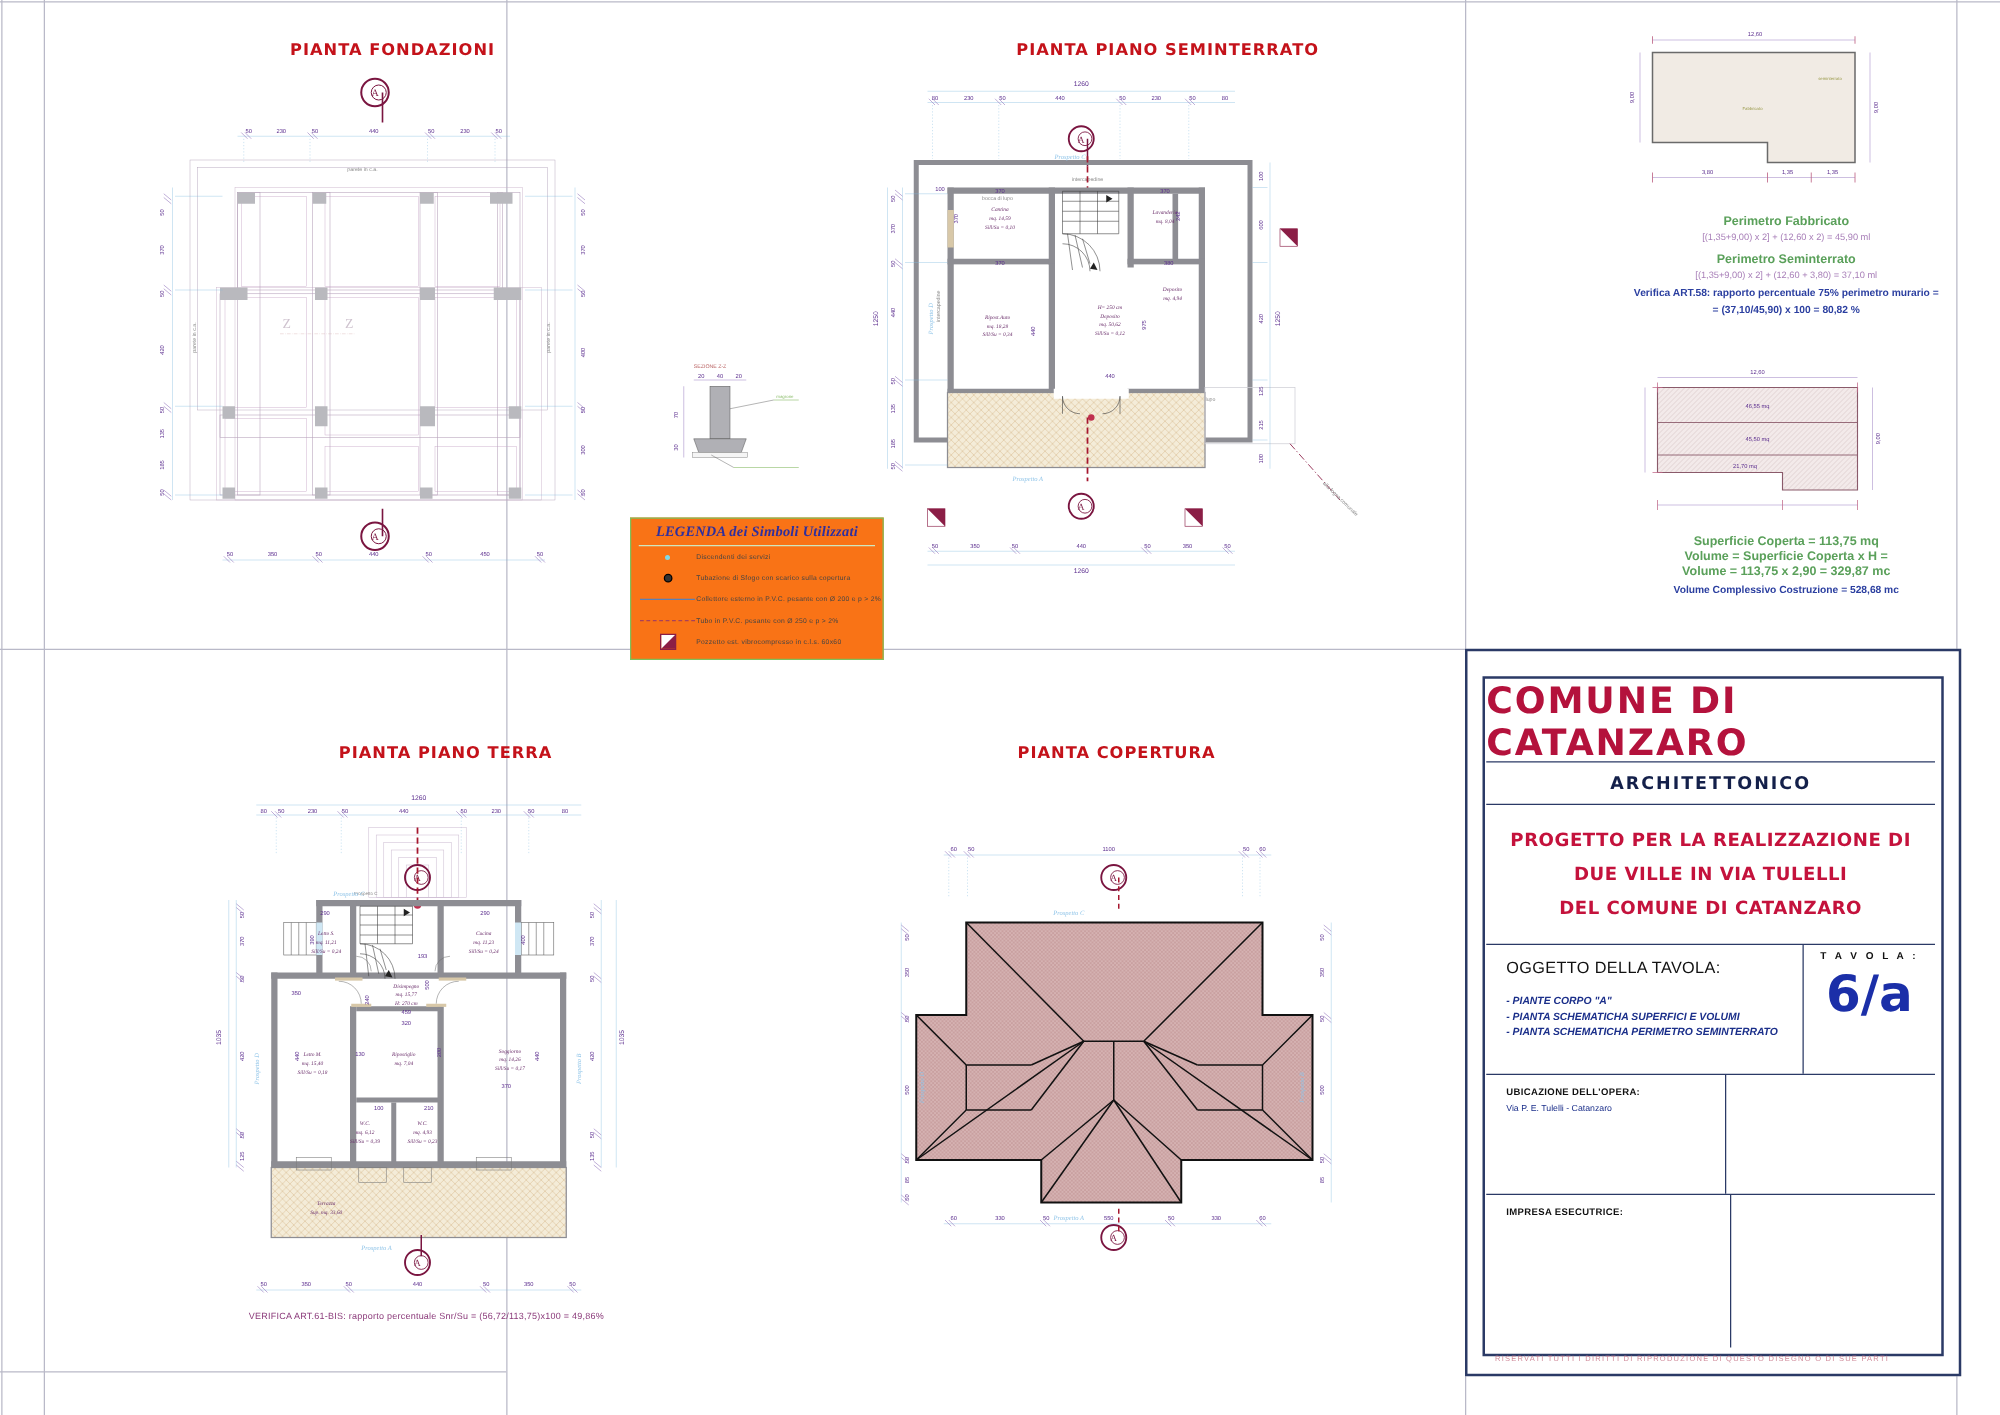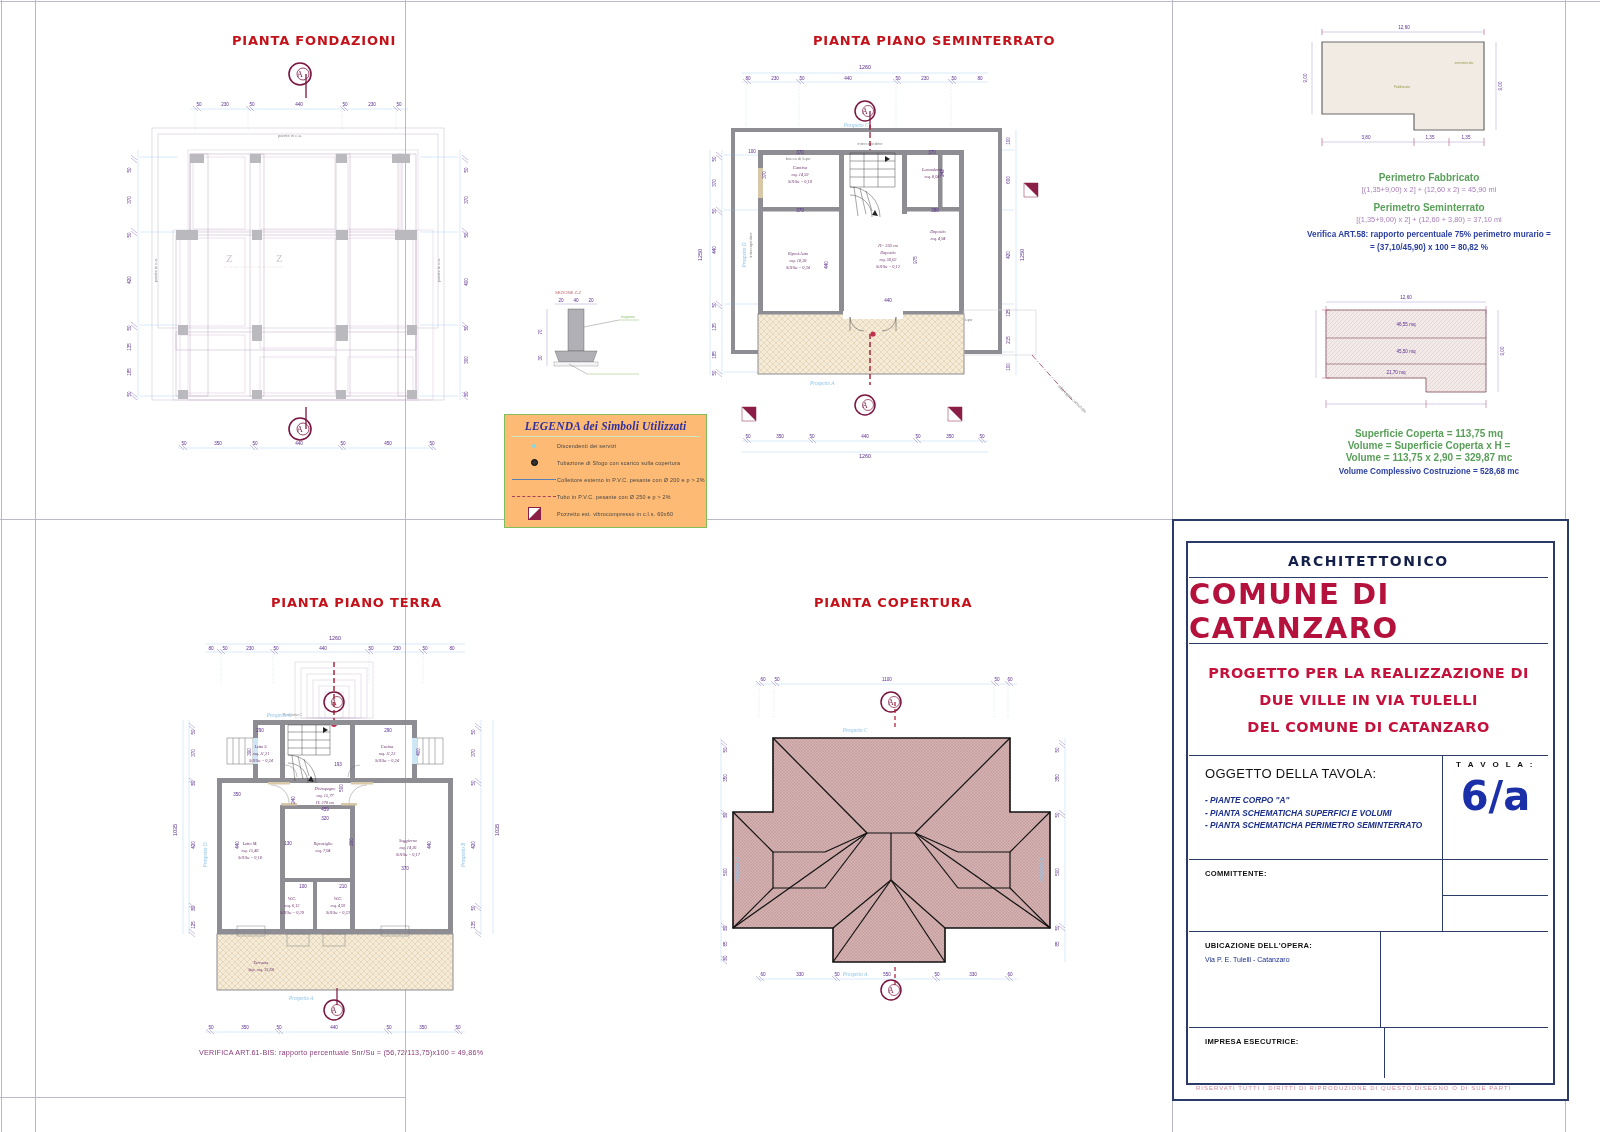--- a/index.html
+++ b/index.html
@@ -38,21 +38,21 @@
 
   .wall{fill:#8d8d93;stroke:none;}
   .wall-l{fill:#b9b9be;stroke:none;}
   .thinline{stroke:#b0a0b8;stroke-width:.35;fill:none;}
   .dimline{stroke:#7fb8e0;stroke-width:.3;fill:none;}
   .dimline2{stroke:#9a7fc0;stroke-width:.4;fill:none;}
 
   
   .legend{
     position:absolute;left:504px;top:414px;width:201px;height:112px;
-    border:1.6px solid #7fbf5a;background:#fdba74;
+    border:1.6px solid #7fbf5a;background:#f97316;
   }
   .legend-title{
     text-align:center;color:#2f2f9e;font-style:italic;font-weight:bold;
     font-size:11.5px;font-family:"Liberation Serif",serif;margin-top:5px;
     letter-spacing:.2px;
   }
   .legend-rule{height:1px;background:#cfe7c0;margin:4px 6px 0 6px;}
   .legend-row{display:flex;align-items:center;height:17px;padding-left:6px;}
   .legend-sym{width:46px;display:flex;align-items:center;justify-content:center;flex:0 0 46px;}
   .legend-lbl{font-size:5.4px;color:#444;font-family:"Liberation Sans",sans-serif;
@@ -1037,26 +1037,26 @@
     <div class="calc-g">Superficie Coperta = 113,75 mq</div>
     <div class="calc-g">Volume = Superficie Coperta x H =</div>
     <div class="calc-g">Volume = 113,75 x 2,90 = 329,87 mc</div>
     <div class="calc-b" style="margin-top:2px;">Volume Complessivo Costruzione = 528,68 mc</div>
   </div>
 
   <div class="tb-outer"></div>
   <div class="tb-inner"></div>
   <div class="tb-grid">
 
+    <div class="tb-cell tb-comune">
+      <span>COMUNE  DI  CATANZARO</span>
+    </div>
+
     <div class="tb-cell tb-arch">
       <span>ARCHITETTONICO</span>
-    </div>
-
-    <div class="tb-cell tb-comune">
-      <span>COMUNE  DI  CATANZARO</span>
     </div>
 
     <div class="tb-cell tb-prog">
       <span>PROGETTO PER LA REALIZZAZIONE DI</span>
       <span>DUE VILLE IN VIA TULELLI</span>
       <span>DEL COMUNE DI  CATANZARO</span>
     </div>
 
     <div class="tb-ogg">
       <div class="tb-ogg-l">
@@ -1066,29 +1066,20 @@
           <li>- PIANTA SCHEMATICHA SUPERFICI E VOLUMI</li>
           <li>- PIANTA SCHEMATICHA PERIMETRO SEMINTERRATO</li>
         </ul>
       </div>
       <div class="tb-ogg-r">
         <div class="tv">T A V O L A :</div>
         <div class="num">6/a</div>
       </div>
     </div>
 
-    <div class="tb-comm">
-      <div class="tb-comm-l">
-        <div class="lbl">COMMITTENTE:</div>
-      </div>
-      <div class="tb-comm-r">
-        <div class="sub"></div>
-        <div class="sub"></div>
-      </div>
-    </div>
 
     <div class="tb-ub">
       <div class="tb-ub-l">
         <div class="lbl">UBICAZIONE DELL'OPERA:</div>
         <div class="val">Via P. E. Tulelli - Catanzaro</div>
       </div>
     </div>
 
     <div class="tb-imp">
       <div class="tb-imp-l">

